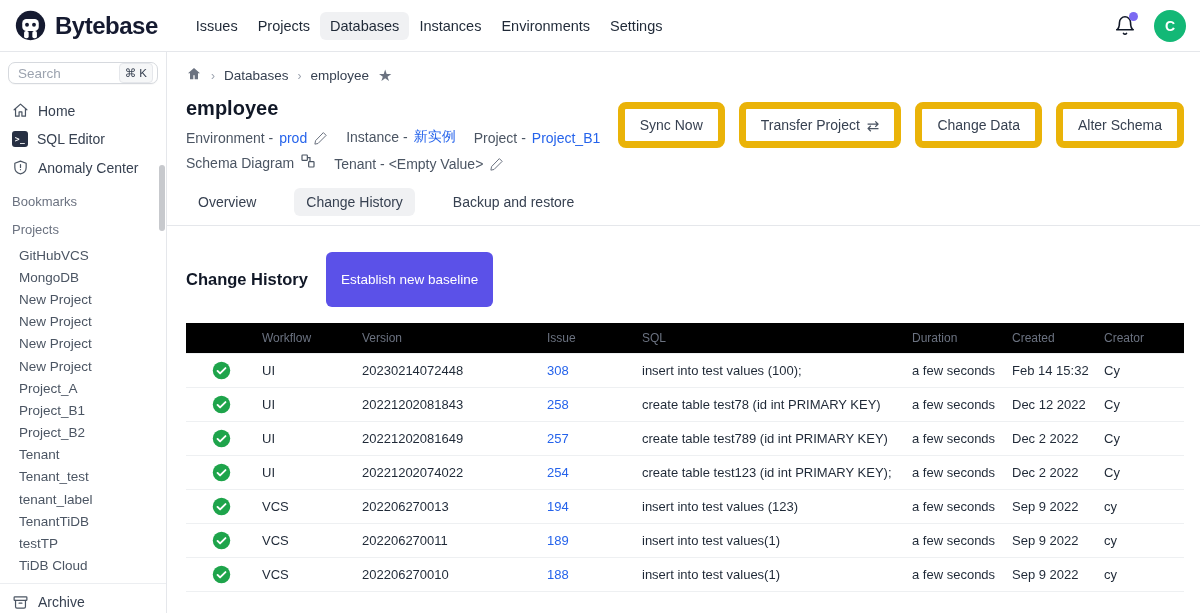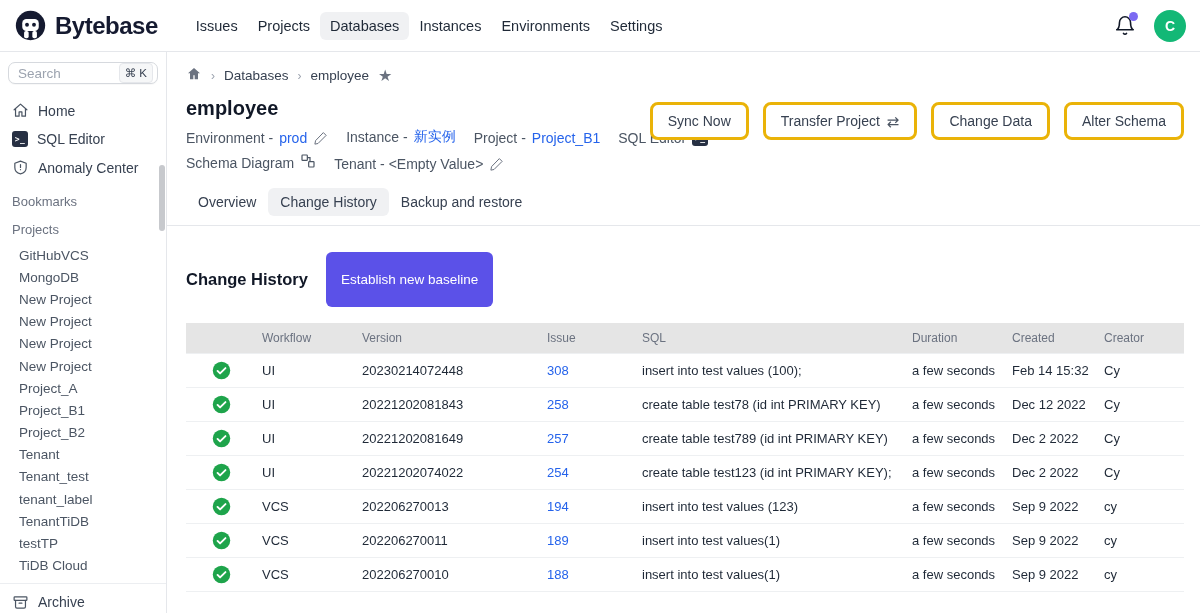--- a/index.html
+++ b/index.html
@@ -68,39 +68,39 @@
   .star-icon { color:#6b7280; font-size:16px; cursor:pointer; line-height:1; }
   .page-title { font-size:20px; font-weight:bold; color:#111827; padding:12px 0 0 19px; }
 
   .meta { padding:8px 0 0 19px; max-width:620px; display:flex; flex-wrap:wrap;
     column-gap:18px; row-gap:7px; font-size:14px; color:#4b5563; align-items:flex-end; }
   .meta-item { display:flex; align-items:center; gap:6px; white-space:nowrap; }
   .meta a, .meta .mlink { color:var(--link); text-decoration:none; cursor:pointer; }
   .pencil { color:#6b7280; cursor:pointer; display:inline-flex; }
 
   .actions { position:absolute; top:50px; right:16px; display:flex; gap:14px; }
-  .btn { background:#fff; border:3px solid #eab308; border-radius:8px; padding:8px 15px;
+  .btn { background:#fff; border:7px solid #eab308; border-radius:8px; padding:8px 15px;
     font-size:14px; color:#374151; cursor:pointer; display:flex; align-items:center; gap:7px;
     font-family:"Liberation Sans", sans-serif; }
   .transfer-glyph { font-size:15px; color:#4b5563; line-height:1; }
 
-  .tabs { display:flex; align-items:center; padding:16px 0 0 19px; }
+  .tabs { display:flex; align-items:center; gap:26px; padding:16px 0 0 19px; }
   .tab { font-size:14px; color:#374151; padding:6px 12px; border-radius:6px; cursor:pointer; }
   .tab.active { background:#f0f1f3; }
   .tabs-divider { border-top:1px solid var(--border); margin-top:9px; }
 
   
   .section-head { display:flex; align-items:center; gap:18px; padding:26px 0 0 19px; }
   .section-title { font-size:16.5px; font-weight:bold; color:#111827; }
   .accent-btn { background:var(--accent); color:#fff; border:none; border-radius:6px;
     padding:20px 15px; font-size:13.5px; cursor:pointer; font-family:"Liberation Sans", sans-serif; }
 
   .table-wrap { margin:16px 16px 0 19px; }
   table { width:100%; border-collapse:collapse; table-layout:fixed; }
-  thead th { background:#e5e5e5; font-size:12px; font-weight:normal; color:#6b7280;
+  thead th { background:#000000; font-size:12px; font-weight:normal; color:#6b7280;
     text-align:left; padding:8px 6px; }
   tbody td { font-size:13px; color:#1f2937; padding:7px 6px; border-top:1px solid #eef0f2;
     white-space:nowrap; overflow:hidden; }
   tbody tr:last-child td { border-bottom:1px solid #eef0f2; }
   td.issue a { color:var(--link); text-decoration:none; cursor:pointer; }
   td.status { text-align:center; }
   .check { display:inline-block; vertical-align:middle; }
 </style>
 </head>
 <body>

